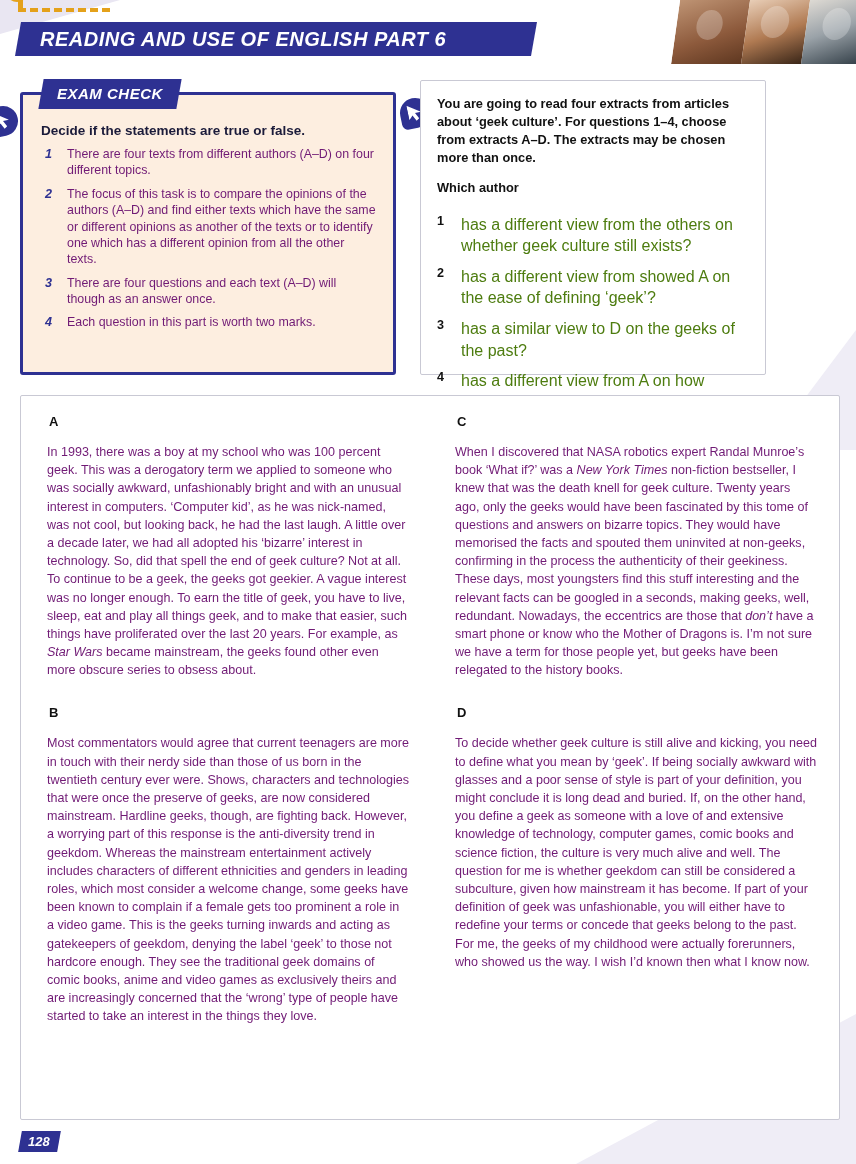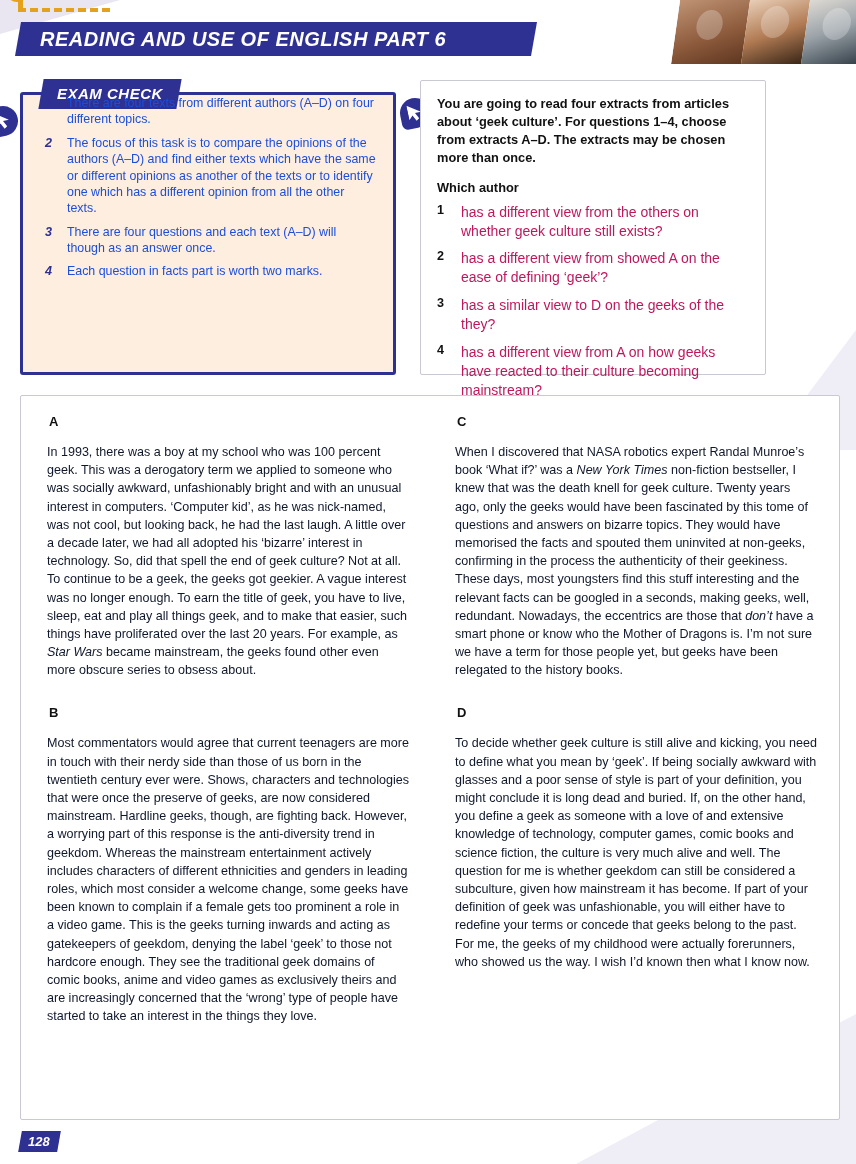--- a/index.html
+++ b/index.html
@@ -121,21 +121,21 @@
     list-style: none;
     counter-reset: ec;
   }
   ol.ec-list li {
     position: relative;
     counter-increment: ec;
     padding-left: 26px;
     margin-bottom: 7px;
     font-size: 12.4px;
     line-height: 1.32;
-    color: #1d4ed8;
+    color: #701a75;
   }
   ol.ec-list li::before {
     content: counter(ec);
     position: absolute; left: 4px; top: 0;
     font-weight: bold; font-style: italic;
     color: #2e3192;
     font-size: 12.6px;
   }
   
   .cursor {
@@ -162,38 +162,38 @@
     font-size: 12.8px;
     font-weight: bold;
     line-height: 1.42;
     color: #111;
     margin-bottom: 12px;
   }
   .task-which {
     font-size: 12.8px;
     font-weight: bold;
     color: #111;
-    margin-bottom: 8px;
+    margin-bottom: 19px;
   }
   .q-row {
     display: flex;
     margin-bottom: 9px;
   }
   .q-num {
     width: 24px;
     flex: 0 0 24px;
     font-size: 12.6px;
     font-weight: bold;
     color: #111;
   }
   .q-text {
     flex: 1;
-    font-size: 14px;
+    font-size: 16px;
     line-height: 1.35;
-    color: #be185d;
+    color: #4d7c0f;
   }
   
   .textsbox {
     position: absolute;
     top: 395px; left: 20px;
     width: 820px; height: 725px;
     background: #ffffff;
     border: 1px solid #c9c9d4;
     border-radius: 2px;
   }
@@ -208,21 +208,21 @@
   .ext-label {
     font-size: 13px;
     font-weight: bold;
     color: #111;
     margin: 0 0 14px 2px;
   }
   .ext-label.second { margin-top: 26px; }
   .ext-body {
     font-size: 12.55px;
     line-height: 1.45;
-    color: #0f172a;
+    color: #701a75;
     margin: 0;
     text-align: left;
   }
   .ext-body i { }
   
   .pagenum {
     position: absolute;
     left: 20px; bottom: 12px;
     background: #2e3192;
     color: #fff;
@@ -259,25 +259,26 @@
   </div>
 
   <div class="banner">
     <div class="banner-inner">READING AND USE OF ENGLISH PART 6</div>
   </div>
 
   <div class="examcheck">
     <div class="examcheck-tab">
       <span>EXAM CHECK</span>
     </div>
+    <div class="examcheck-lead">Decide if the statements are true or false.</div>
     <ol class="ec-list">
       <li>There are four texts from different authors (A–D) on four different topics.</li>
       <li>The focus of this task is to compare the opinions of the authors (A–D) and find either texts which have the same or different opinions as another of the texts or to identify one which has a different opinion from all the other texts.</li>
       <li>There are four questions and each text (A–D) will though as an answer once.</li>
-      <li>Each question in facts part is worth two marks.</li>
+      <li>Each question in this part is worth two marks.</li>
     </ol>
   </div>
 
   <div class="cursor cursor-left">
     <svg width="14" height="18" viewBox="0 0 14 18">
         <polygon points="0,0 0,15 4,11 7,17 10,15 7,9 13,9" fill="#ffffff"></polygon>
       </svg>
   </div>
   <div class="cursor cursor-right">
     <svg width="14" height="18" viewBox="0 0 14 18">
@@ -292,21 +293,21 @@
     <div class="q-row">
       <div class="q-num">1</div>
       <div class="q-text">has a different view from the others on whether geek culture still exists?</div>
     </div>
     <div class="q-row">
       <div class="q-num">2</div>
       <div class="q-text">has a different view from showed A on the ease of defining ‘geek’?</div>
     </div>
     <div class="q-row">
       <div class="q-num">3</div>
-      <div class="q-text">has a similar view to D on the geeks of the they?</div>
+      <div class="q-text">has a similar view to D on the geeks of the past?</div>
     </div>
     <div class="q-row">
       <div class="q-num">4</div>
       <div class="q-text">has a different view from A on how geeks have reacted to their culture becoming mainstream?</div>
     </div>
   </div>
 
   <div class="textsbox">
     <div class="cols">
       <div class="col">

